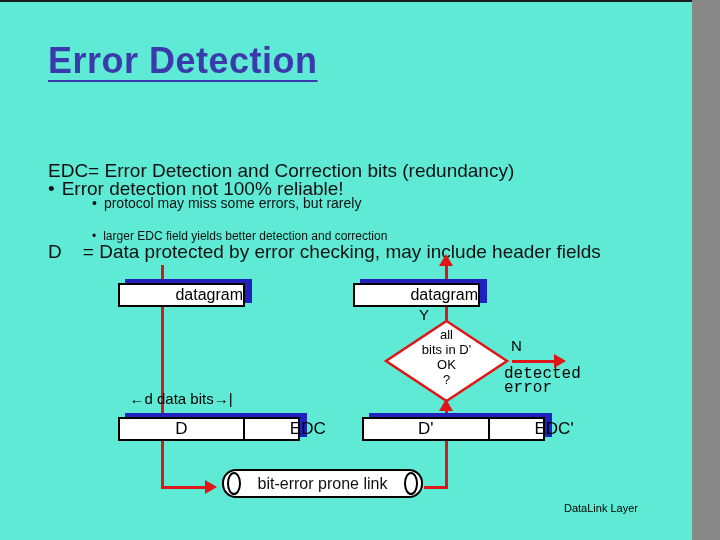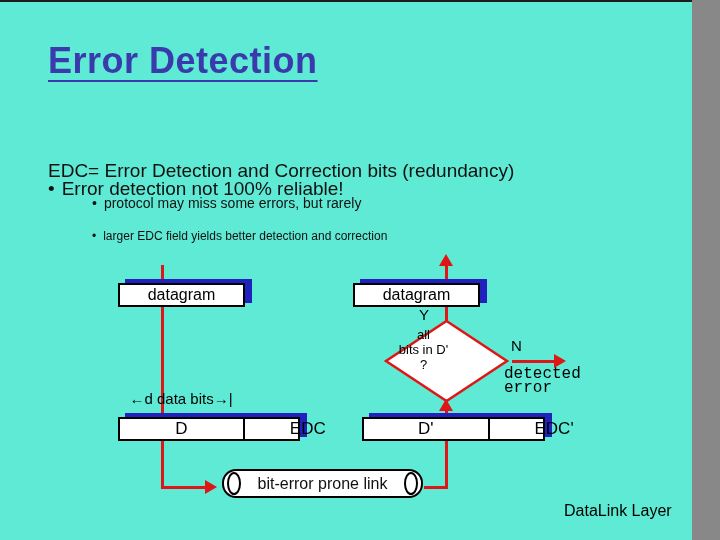--- a/index.html
+++ b/index.html
@@ -31,21 +31,21 @@
 
   
   .rline{position:absolute;background:var(--line-red);z-index:1;}
   .arrow{position:absolute;width:0;height:0;z-index:3;}
   .arrow.right{border-top:7px solid transparent;border-bottom:7px solid transparent;border-left:12px solid var(--line-red);}
   .arrow.up{border-left:7px solid transparent;border-right:7px solid transparent;border-bottom:12px solid var(--line-red);}
 
   .box3d{
     position:absolute;background:#fff;border:2px solid #000;z-index:2;
     box-shadow:7px -4px 0 0 var(--shadow-blue);
-    display:flex;align-items:center;justify-content:center;
+    display:flex;align-items:center;justify-content:flex-end;
     font-size:16px;color:#000;
   }
   .frame{padding:0;justify-content:stretch;}
   .frame .cell{display:flex;align-items:center;justify-content:center;height:100%;font-size:17px;}
   .frame .cell-d{flex:0 0 69%;}
   .frame .cell-edc{flex:1 1 auto;border-left:2px solid #000;padding-left:45px;}
 
   .measure{position:absolute;left:112px;top:390px;width:138px;text-align:center;
            font-size:15px;color:#000;z-index:2;white-space:nowrap;}
 
@@ -54,43 +54,44 @@
     background:#fff;border:2px solid #000;border-radius:14px;
     display:flex;align-items:center;justify-content:center;font-size:16px;
   }
   .cap-end{position:absolute;top:1px;width:10px;height:19px;border:2px solid #000;
            border-radius:50%;background:#fff;}
   .cap-end.left{left:3px;}
   .cap-end.right{right:3px;}
 
   .diamond-svg{position:absolute;left:383px;top:318px;z-index:2;}
   .diamond-text{
-    position:absolute;left:360px;top:327px;width:127px;z-index:3;
+    position:absolute;left:383px;top:327px;width:127px;z-index:3;
     text-align:center;font-size:13px;line-height:15px;color:#000;
   }
   .lbl{position:absolute;color:#000;z-index:3;}
   #y-label{left:419px;top:306px;font-size:15px;}
   #n-label{left:511px;top:337px;font-size:15px;}
   #detected-label{left:504px;top:367px;font-size:16px;line-height:14px;font-family:Liberation Mono, monospace;}
 
   
-  .footer-text{position:absolute;top:502px;font-size:16px;color:#000;}
+  .footer-text{position:absolute;top:502px;font-size:11px;color:#000;}
   #footer-section{left:564px;}
   #footer-page{left:692px;}
 </style>
 </head>
 <body>
 
 <div class="slide">
   <div class="topline"></div>
 
   <div class="title">Error Detection</div>
 
   <div class="defs">
     <div>EDC= Error Detection and Correction bits (redundancy)</div>
+    <div>D    = Data protected by error checking, may include header fields</div>
   </div>
 
   <div class="bullet-line" id="bullet1"><span class="dot">•</span><span>Error detection not 100% reliable!</span></div>
   <div class="bullet-line" id="sub1"><span class="dot">•</span><span>protocol may miss some errors, but rarely</span></div>
   <div class="bullet-line" id="sub2"><span class="dot">•</span><span>larger EDC field yields better detection and correction</span></div>
 
   <div class="rline" style="left:161px;top:265px;width:3px;height:223px;"></div>
   <div class="rline" style="left:161px;top:486px;width:46px;height:3px;"></div>
   <div class="arrow right" style="left:205px;top:480px;"></div>
 
@@ -120,20 +121,21 @@
   </div>
 
   <div class="lbl" id="y-label">Y</div>
 
   <svg class="diamond-svg" width="127" height="86">
     <polygon points="63.5,3 124,43 63.5,83 3,43" fill="#ffffff" stroke="#e01515" stroke-width="2.5"></polygon>
   </svg>
   <div class="diamond-text">
     <div>all</div>
     <div>bits in D'</div>
+    <div>OK</div>
     <div>?</div>
   </div>
 
   <div class="lbl" id="n-label">N</div>
   <div class="lbl" id="detected-label">
     <div>detected</div>
     <div>error</div>
   </div>
 
   <div class="box3d frame" style="left:362px;top:417px;width:179px;height:20px;">

